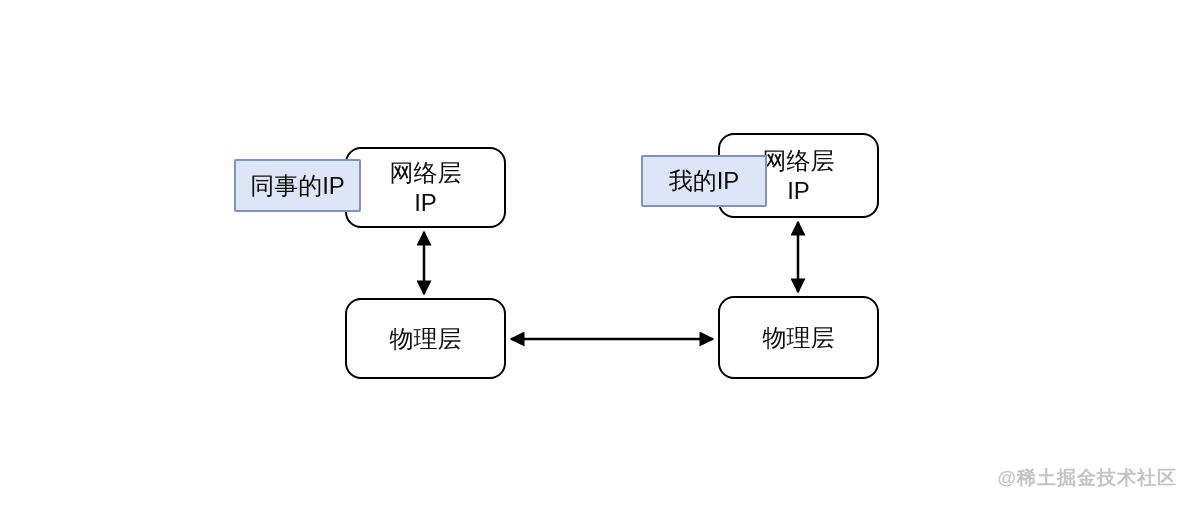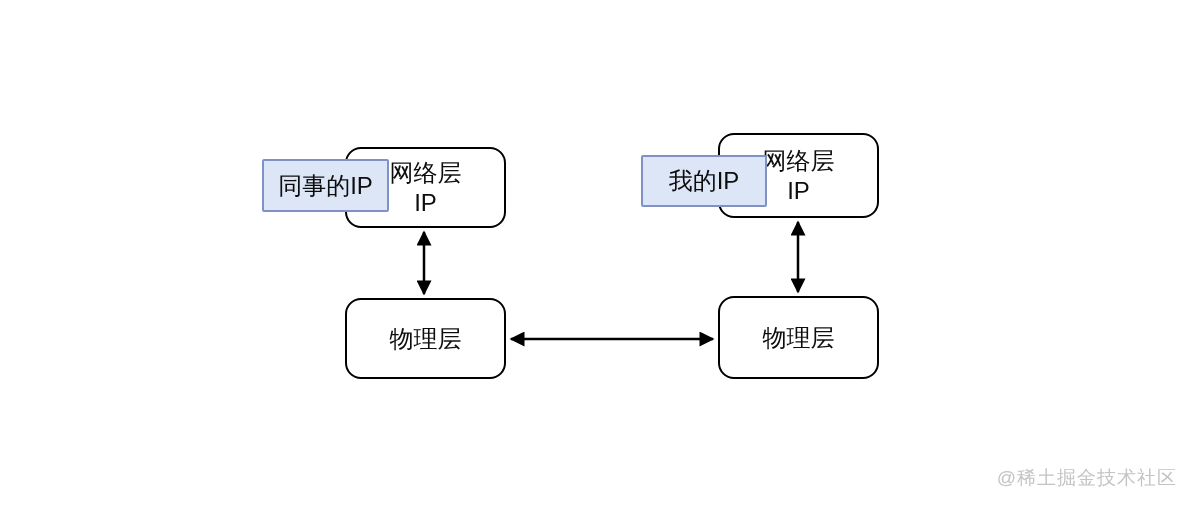--- a/index.html
+++ b/index.html
@@ -55,30 +55,31 @@
     justify-content: center;
     font-size: 24px;
     z-index: 2;
   }
   
   .node-network-left  { left: 345px; top: 147px; width: 161px; height: 81px; }
   .node-network-right { left: 718px; top: 133px; width: 161px; height: 85px; }
   .node-physical-left  { left: 345px; top: 298px; width: 161px; height: 81px; }
   .node-physical-right { left: 718px; top: 296px; width: 161px; height: 83px; }
   
-  .label-left  { left: 234px; top: 159px; width: 127px; height: 53px; margin-left: 28px; }
+  .label-left  { left: 234px; top: 159px; width: 127px; height: 53px; }
   .label-right { left: 612px; top: 155px; width: 126px; height: 52px; margin-left: 29px; }
   .watermark {
     position: absolute;
     right: 15px;
     bottom: 15px;
     font-size: 19px;
     letter-spacing: 1px;
     color: var(--watermark, #c4c4c4);
     z-index: 3;
+    font-weight: bold;
   }
 </style>
 </head>
 <body>
 
 <div class="canvas">
 
   <svg class="arrows" width="1192" height="506" viewBox="0 0 1192 506">
     <defs>
       <marker id="ah" viewBox="0 0 10 10" refX="9" refY="5" markerWidth="7" markerHeight="6" orient="auto-start-reverse">

